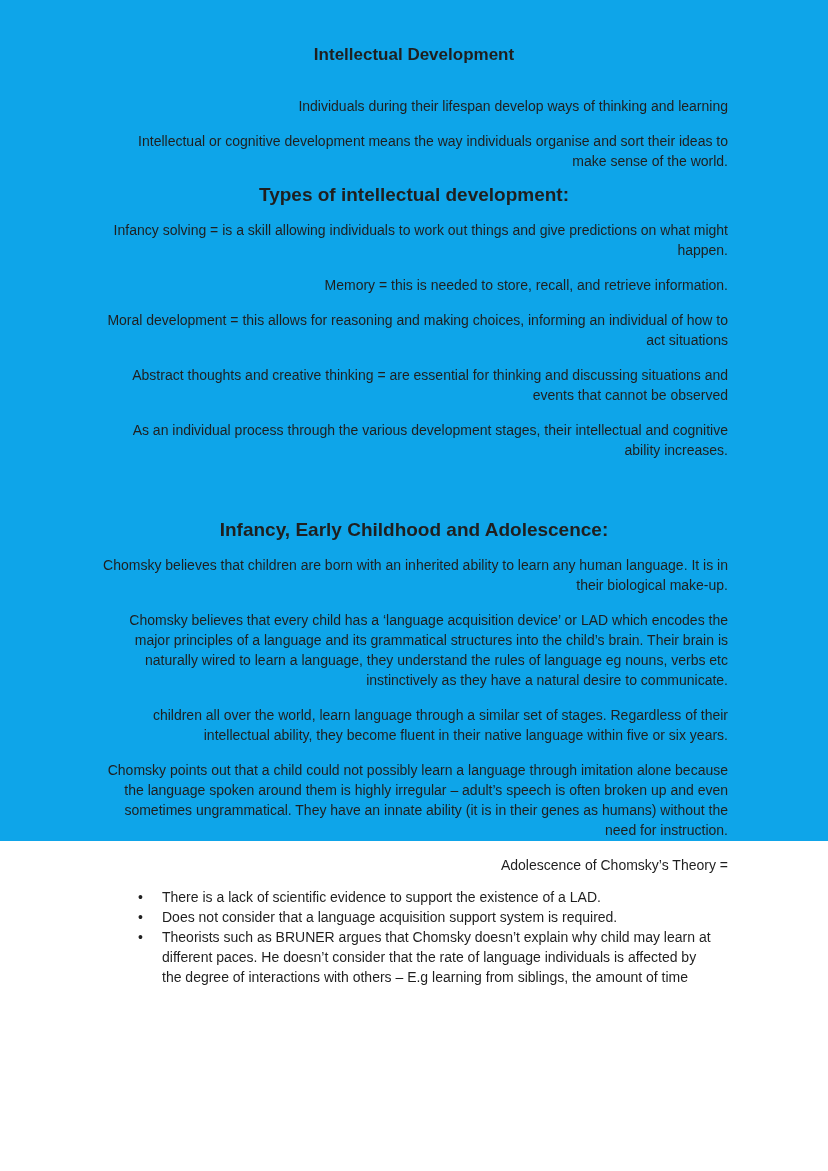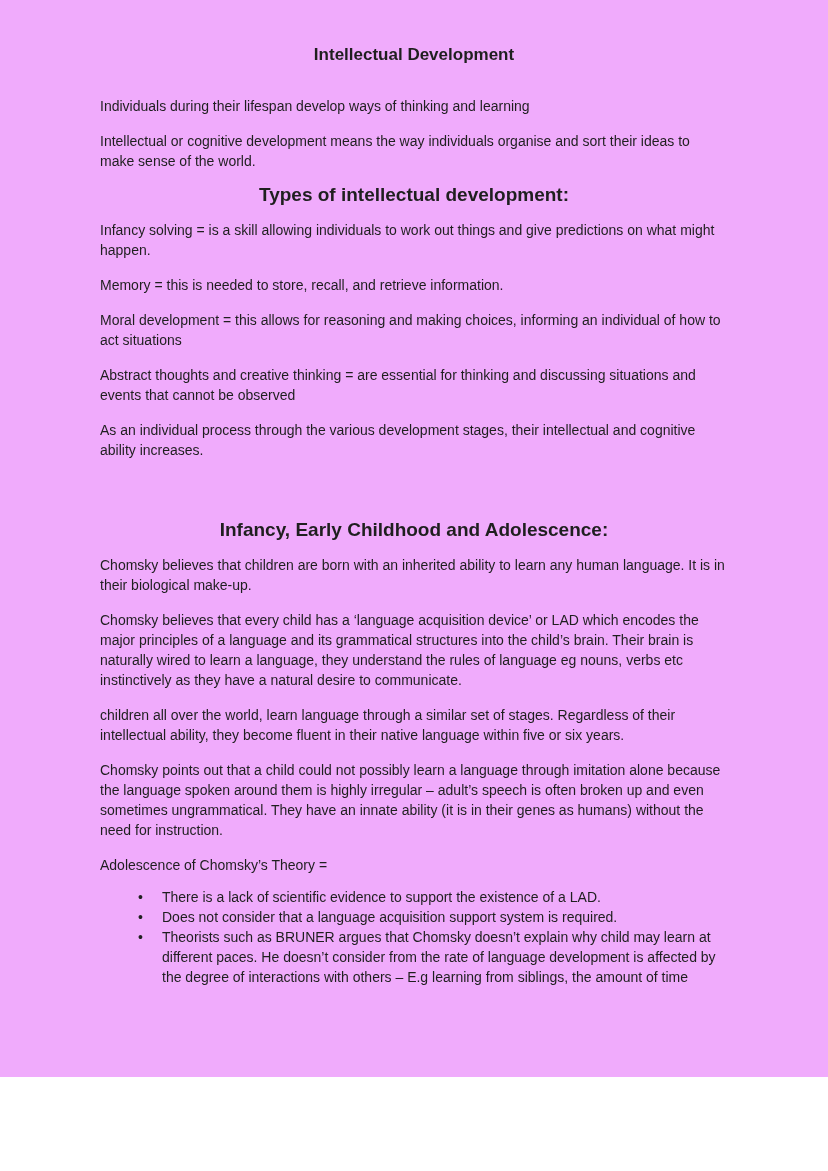--- a/index.html
+++ b/index.html
@@ -9,36 +9,37 @@
   }
   body {
     width: 828px;
     height: 1171px;
     font-family: "Liberation Sans", sans-serif;
     color: #1f1f1f;
     overflow: hidden;
   }
   .page {
     width: 828px;
-    height: 1077px;
-    background: #f0abfc;
+    height: 841px;
+    background: #0ea5e9;
     box-sizing: border-box;
     padding: 44px 100px 0 100px;
   }
   .doc-title {
     font-size: 17px;
     font-weight: bold;
     text-align: center;
     margin: 0 0 30px 0;
     line-height: 22px;
   }
   p.body-para {
     font-size: 14px;
     line-height: 20px;
     margin: 15px 0 11px 0;
+    text-align: right;
   }
   .center-heading {
     font-size: 19px;
     font-weight: bold;
     text-align: center;
     line-height: 20px;
     margin: 14px 0 13px 0;
   }
   .gap-before {
     margin-top: 42px;
@@ -99,16 +100,16 @@
 
   <p class="body-para">children all over the world, learn language through a similar set of stages. Regardless of their intellectual ability, they become fluent in their native language within five or six years.</p>
 
   <p class="body-para">Chomsky points out that a child could not possibly learn a language through imitation alone because the language spoken around them is highly irregular – adult’s speech is often broken up and even sometimes ungrammatical. They have an innate ability (it is in their genes as humans) without the need for instruction.</p>
 
   <p class="body-para">Adolescence of Chomsky’s Theory =</p>
 
   <ul class="bullet-list">
     <li>There is a lack of scientific evidence to support the existence of a LAD.</li>
     <li>Does not consider that a language acquisition support system is required.</li>
-    <li>Theorists such as BRUNER argues that Chomsky doesn’t explain why child may learn at different paces. He doesn’t consider from the rate of language development is affected by the degree of interactions with others – E.g learning from siblings, the amount of time</li>
+    <li>Theorists such as BRUNER argues that Chomsky doesn’t explain why child may learn at different paces. He doesn’t consider that the rate of language individuals is affected by the degree of interactions with others – E.g learning from siblings, the amount of time</li>
   </ul>
 
 </div>
 
 </body></html>

